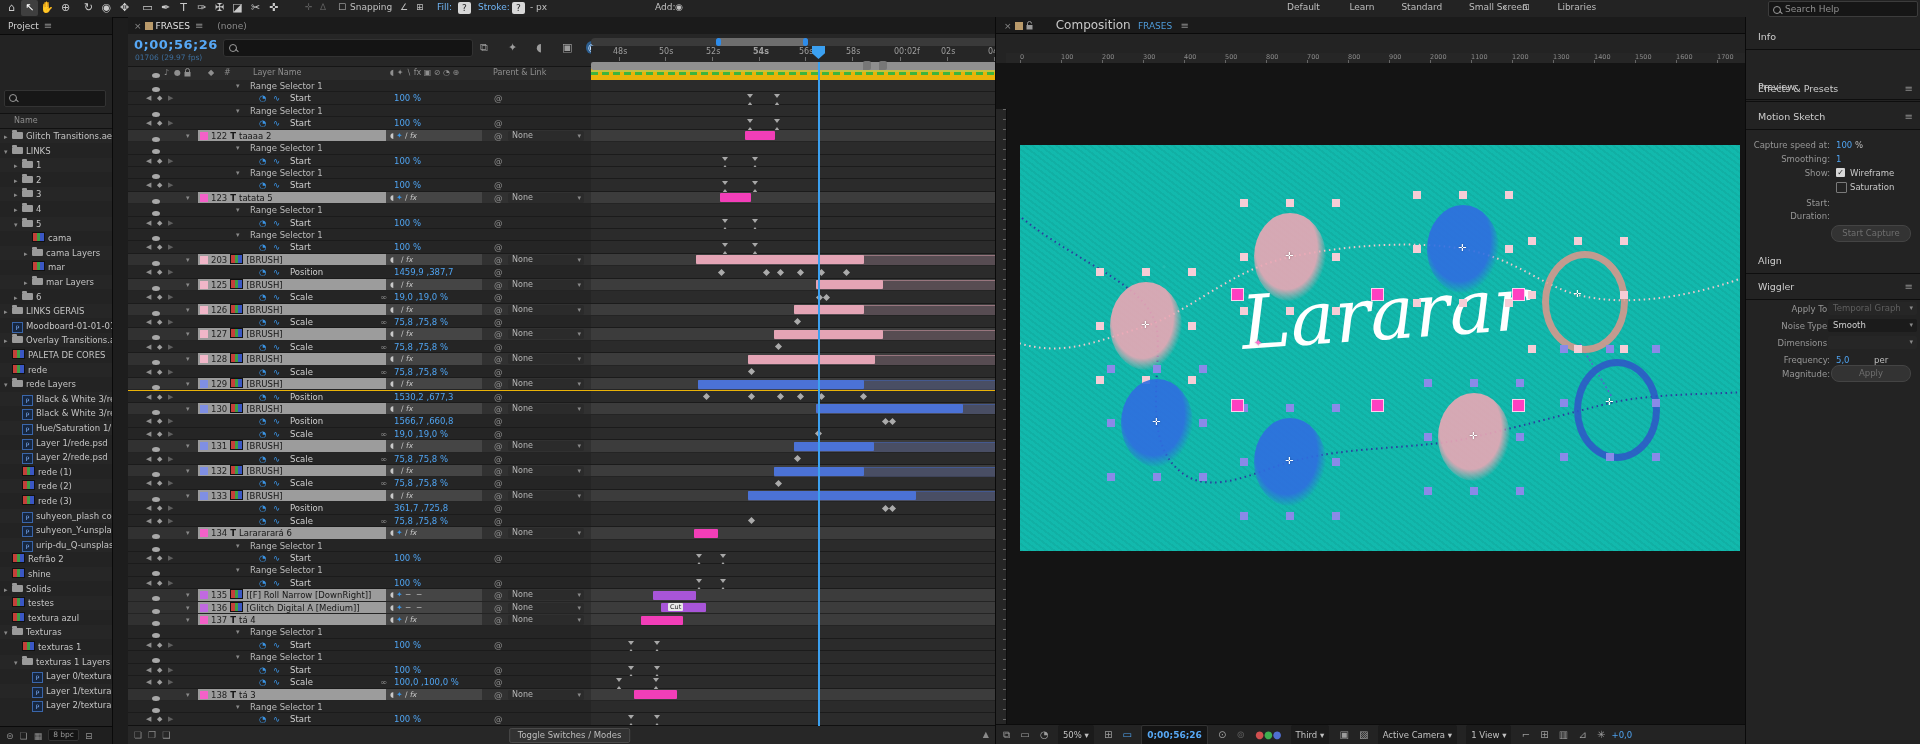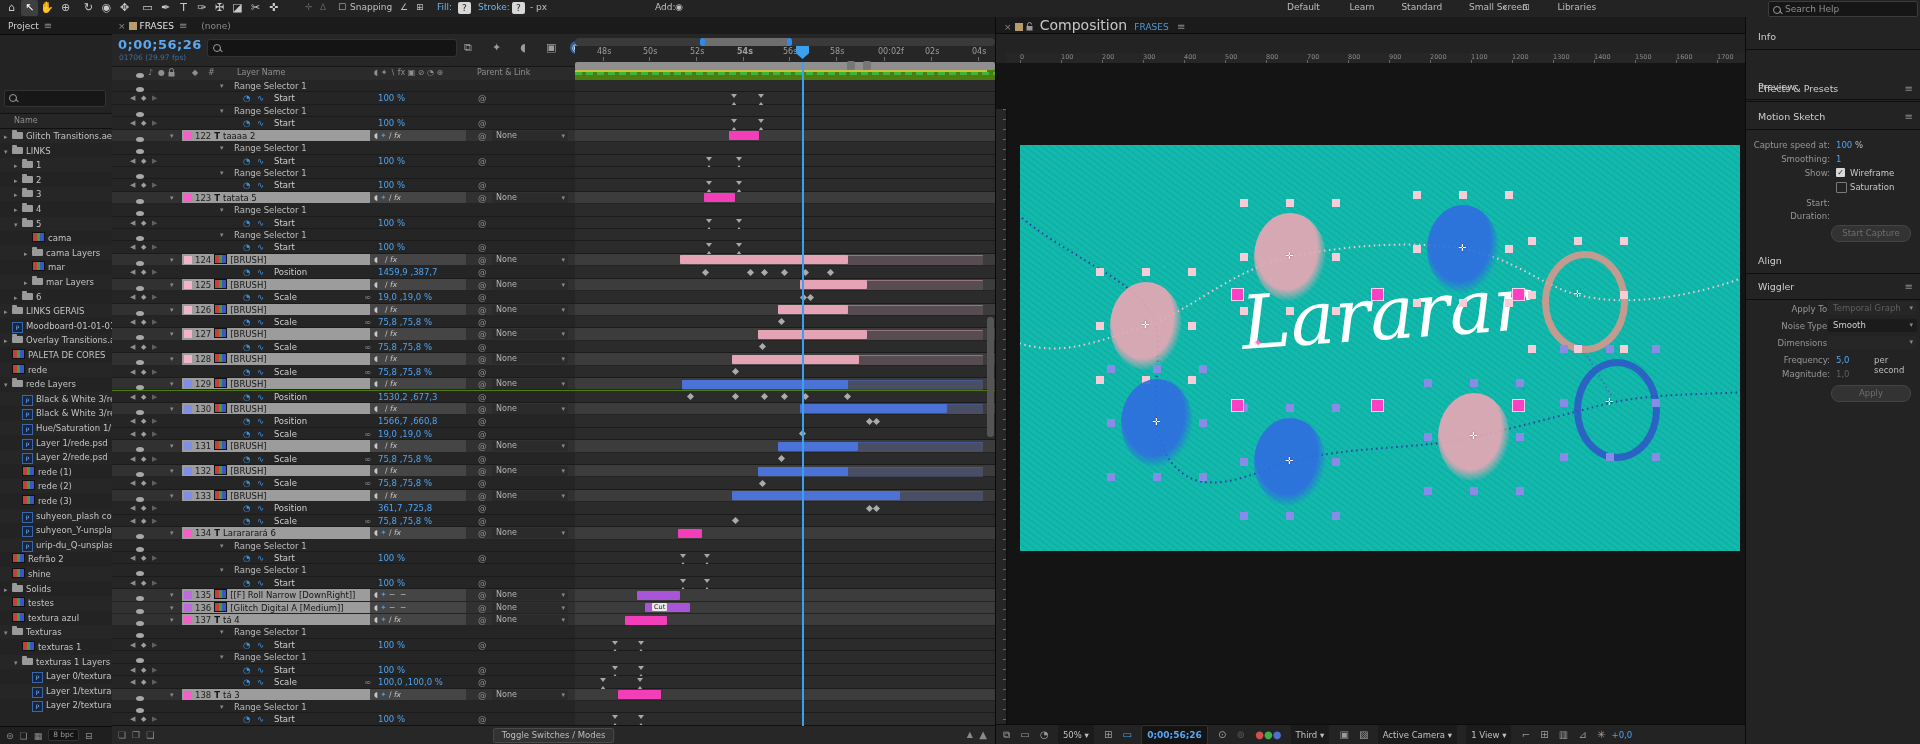--- a/index.html
+++ b/index.html
@@ -30,21 +30,21 @@
   .tlabel{color:#c4c4c4;font-size:8.5px;}
   .ifolder{display:inline-block;width:11px;height:7px;background:#9a9a9a;border-radius:1px;position:relative;top:0px;margin-right:3px;}
   .ifolder:before{content:"";position:absolute;left:0;top:-2px;width:5px;height:2px;background:#9a9a9a;border-radius:1px 1px 0 0;}
   .icomp{display:inline-block;width:11px;height:8px;border:1px solid #111;margin-right:3px;vertical-align:-1px;
          background:linear-gradient(90deg,#c4403a 0 34%,#3f9e44 34% 67%,#3a57c4 67%);}
   .ipsd{display:inline-block;width:9px;height:9px;background:#16263f;border:1px solid #3a66aa;color:#7fb3ff;font-size:6px;line-height:9px;text-align:center;margin-right:3px;vertical-align:-1px;}
   #proj-footer{position:absolute;left:0;bottom:0;width:112px;height:17px;background:#1f1f1f;border-top:1px solid #0a0a0a;line-height:17px;}
   .pficon{color:#8f8f8f;font-size:9px;margin-left:6px;}
   .bpc{display:inline-block;background:#141414;border:1px solid #333;color:#9a9a9a;font-size:7.5px;padding:0 4px;margin-left:6px;border-radius:2px;line-height:10px;vertical-align:2px;}
   
-  #timeline{position:absolute;left:112px;top:17px;width:883px;height:727px;background:#4d7c0f;}
+  #timeline{position:absolute;left:128px;top:17px;width:883px;height:727px;background:#eab308;}
   #tl-tabrow{position:absolute;left:0;top:0;width:100%;height:17px;background:#1b1b1b;border-bottom:1px solid #0a0a0a;line-height:17px;}
   .tabx{color:#8a8a8a;font-size:9px;}
   .chip{display:inline-block;width:8px;height:8px;background:#b99a6a;vertical-align:-1px;margin:0 3px;}
   #tl-tcrow{position:absolute;left:0;top:17px;width:100%;height:32px;background:#262626;}
   #tl-timecode{position:absolute;left:6px;top:3px;color:#57a8f5;font-size:13px;font-weight:bold;letter-spacing:.5px;}
   #tl-frames{position:absolute;left:7px;top:19px;color:#3e6f9e;font-size:7.5px;}
   #tl-search{position:absolute;left:95px;top:5px;width:248px;height:16px;background:#141414;border:1px solid #323232;border-radius:3px;}
   .tlicon{position:absolute;top:7px;font-size:11px;color:#9c9c9c;}
   .tlicon.on{color:#cfe4ff;background:#2d5f90;border-radius:6px;padding:0 2px;}
   #tl-colhdr{position:absolute;left:0;top:49px;width:463px;height:14px;background:#2b2b2b;border-top:1px solid #151515;border-bottom:1px solid #151515;}
@@ -426,21 +426,21 @@
           <span class="cell" style="left:162px;color:#cfcfcf">Start</span>
           <span class="cell pv" style="left:266px">100 %</span>
           <span class="cell" style="left:366px;color:#8f8f8f">@</span>
           <div class="kfh" style="left: 594px;"></div>
           <div class="kfh" style="left: 624px;"></div>
         </div>
         <div class="trow l" style="top: 173.88px;">
           <div class="gband"></div>
           <span class="cell" style="left:24px;top:3px"><span class="eye"></span></span>
           <span class="cell" style="left:58px;color:#8a8a8a;font-size:7px">▾</span>
-          <div class="namecell"><span style="display:inline-block;width:8px;height:8px;background:#f0b6c8;margin:0 3px 0 2px;vertical-align:-1px"></span><span style="color:#222">124</span><span class="icomp" style="margin:0 3px"></span><span>[BRUSH]</span></div>
+          <div class="namecell"><span style="display:inline-block;width:8px;height:8px;background:#f0b6c8;margin:0 3px 0 2px;vertical-align:-1px"></span><span style="color:#222">203</span><span class="icomp" style="margin:0 3px"></span><span>[BRUSH]</span></div>
           <div class="swcell"><span style="margin-left:4px">◖</span>&nbsp;&nbsp;&nbsp;∕ <i>fx</i></div>
           <span class="cell" style="left:366px;color:#8f8f8f">@</span>
           <div class="ddl">None<span class="car">▾</span></div>
           <div class="barfade" style="left: 568px; width: 303px; background: rgb(110, 90, 100); border-top: 1px solid rgb(228, 164, 181);"></div>
           <div class="bar" style="left: 568px; width: 168px; background: rgb(228, 164, 181);"></div>
         </div>
         <div class="trow p" style="top: 186.3px;">
           <div class="gband"></div>
           <span class="cell" style="left:18px;color:#8f8f8f;font-size:7px">◀</span>
           <span class="cell" style="left:29px;color:#9f9f9f;font-size:7px">◆</span>
@@ -875,21 +875,21 @@
       <span style="position:absolute;right:8px;top:0;color:#8a8a8a;font-size:10px">▲</span>
     </div>
   </div>
 
   <div id="comp">
     <div id="comp-tabrow">
       <span class="tabx" style="margin-left:8px">×</span><span class="chip"></span><span><svg width="7" height="9" viewBox="0 0 7 9" style="vertical-align:-1px">
             <rect x="0.5" y="4" width="6" height="4.5" fill="#9a9a9a"></rect>
             <path d="M1.5 4 V2.5 a2 2 0 0 1 4 0" fill="none" stroke="#9a9a9a"></path>
           </svg></span>
-      <span style="color:#c8c8c8;font-size:14px;margin-left:4px">Composition</span>
+      <span style="color:#c8c8c8;font-size:12px;margin-left:20px">Composition</span>
       <span class="bluetxt" style="font-size:9px;margin-left:4px">FRASES</span>
       <span class="hamb">≡</span>
     </div>
     <div id="hruler">
         <span class="hnum" style="left: 14px;">0</span>
         <span class="htick" style="left: 14px;"></span>
         <span class="hnum" style="left: 55px;">100</span>
         <span class="htick" style="left: 55px;"></span>
         <span class="hnum" style="left: 96px;">200</span>
         <span class="htick" style="left: 96px;"></span>
@@ -1135,15 +1135,15 @@
       <div class="rdd" style="top: 302px;">Smooth<span class="car">▾</span></div>
       <div class="flabel" style="top: 321px; left: 4px;">Dimensions:</div>
       <div class="rdd dis" style="top: 319px;">
         <span class="car">▾</span>
       </div>
       <div class="flabel" style="top: 338px; left: 4px;">Frequency:</div>
       <div class="fval" style="top: 338px; left: 90px;">5,0</div>
       <div class="fval" style="top: 338px; left: 128px;"><span style="color:#bdbdbd">per second</span></div>
       <div class="flabel" style="top: 352px; left: 4px;">Magnitude:</div>
       <div class="fval fdis" style="top: 352px; left: 90px;">1,0</div>
-      <div class="rbtn" style="top: 368px;">Apply</div>
+      <div class="rbtn" style="top: 348px;">Apply</div>
     </div>
 </div>
 
 </body></html>

